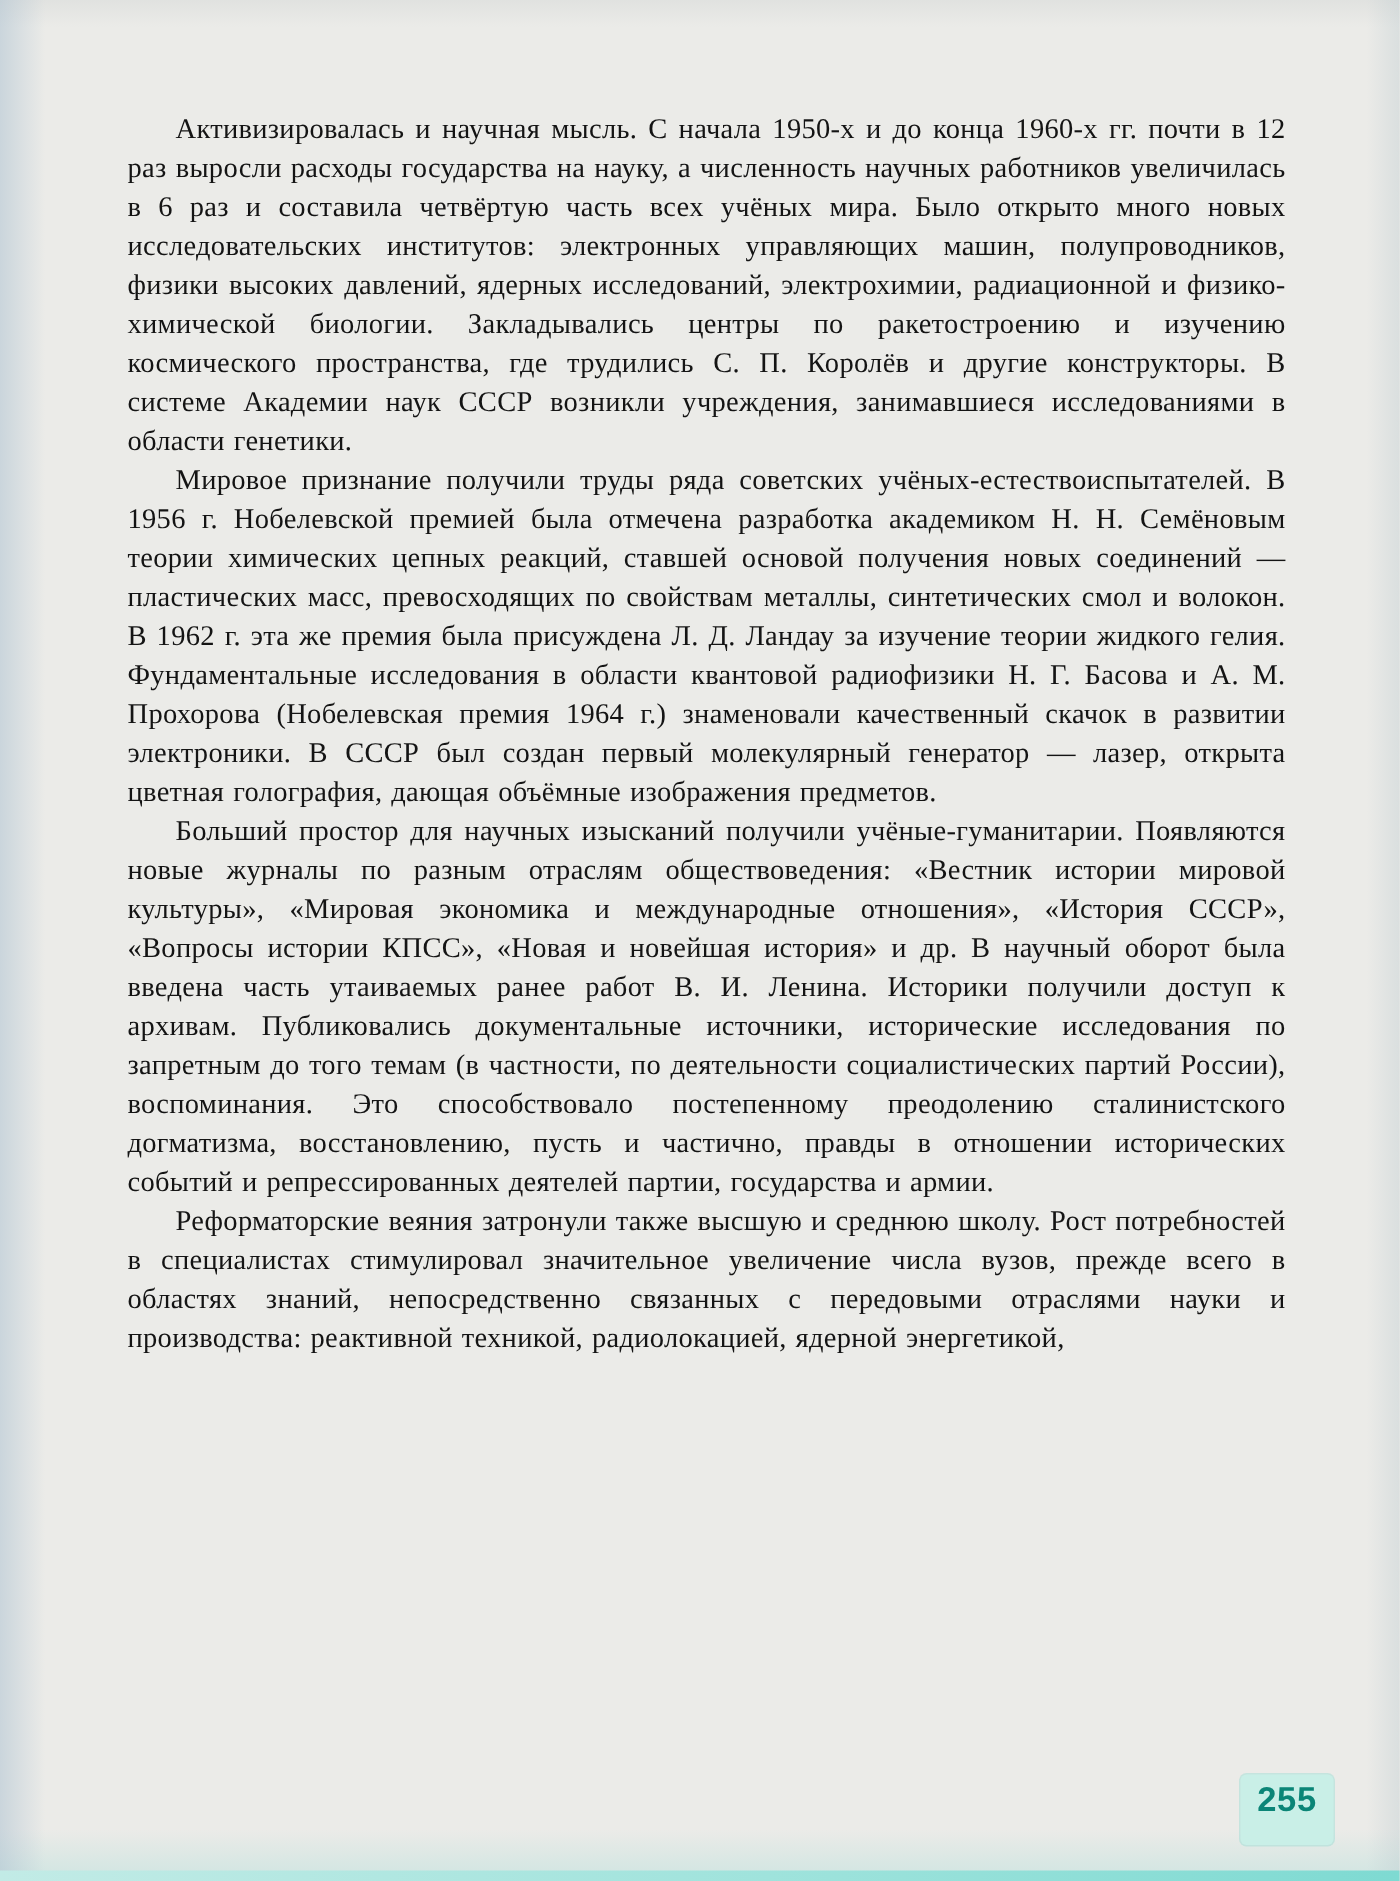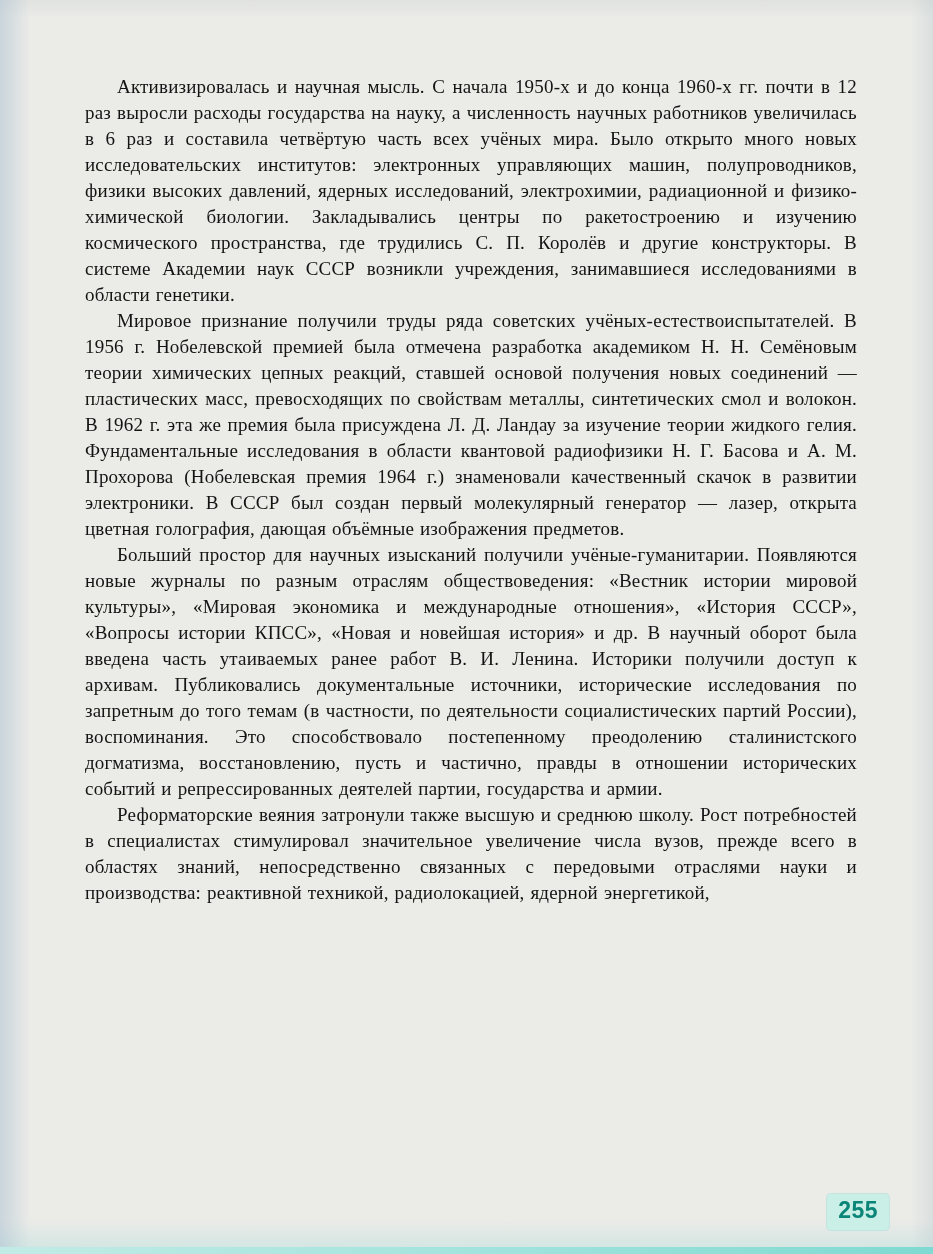--- a/index.html
+++ b/index.html
@@ -48,21 +48,21 @@
     width: 100%;
     height: 7px;
     background: linear-gradient(to right, #c2ebe6 0%, #9fe3dc 55%, #7edad2 100%);
   }
   .page-number-badge {
     position: absolute;
     right: 44px;
     bottom: 24px;
     background: #c9efe7;
     border-radius: 4px;
-    padding: 3px 11px 6px 11px;
+    padding: 3px 11px 17px 11px;
     box-shadow: 0 0 0 1px rgba(150,220,210,0.45);
   }
   .page-number {
     font-family: "Liberation Sans", sans-serif;
     font-weight: bold;
     font-size: 23px;
     color: #0b8577;
     letter-spacing: 0.5px;
   }
 </style>

